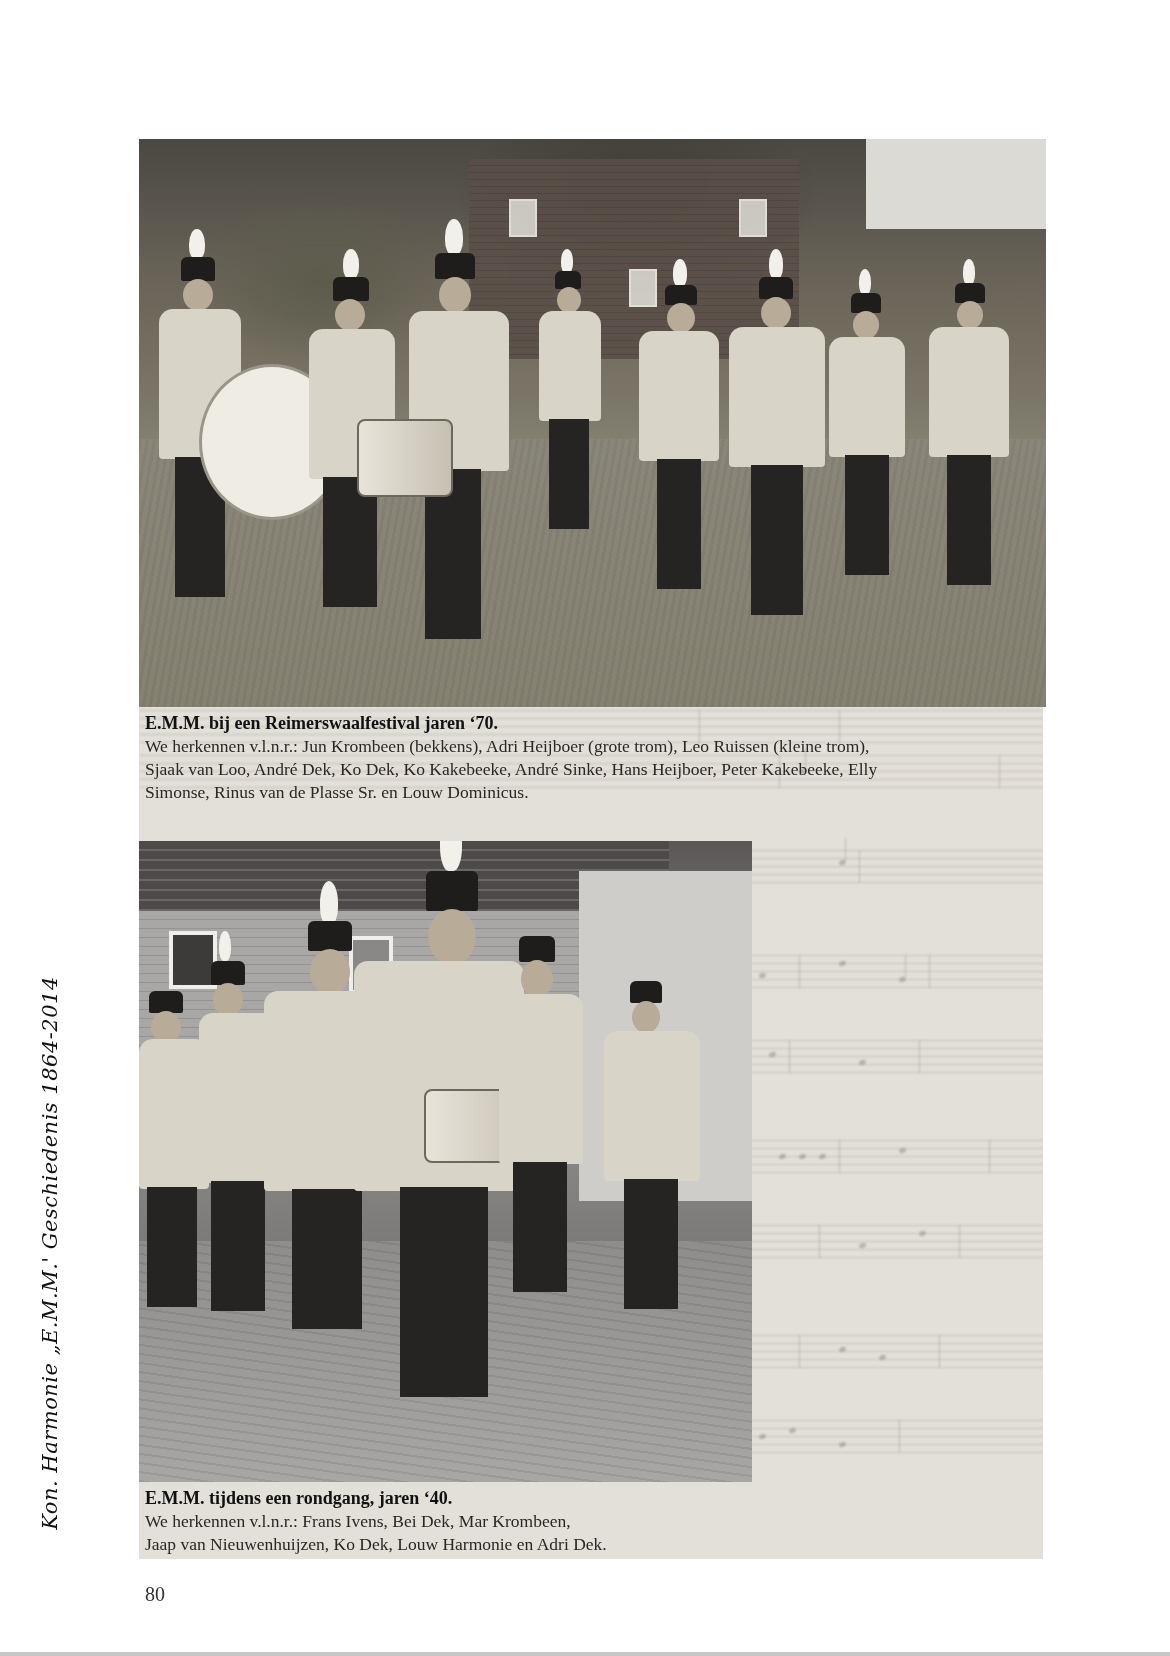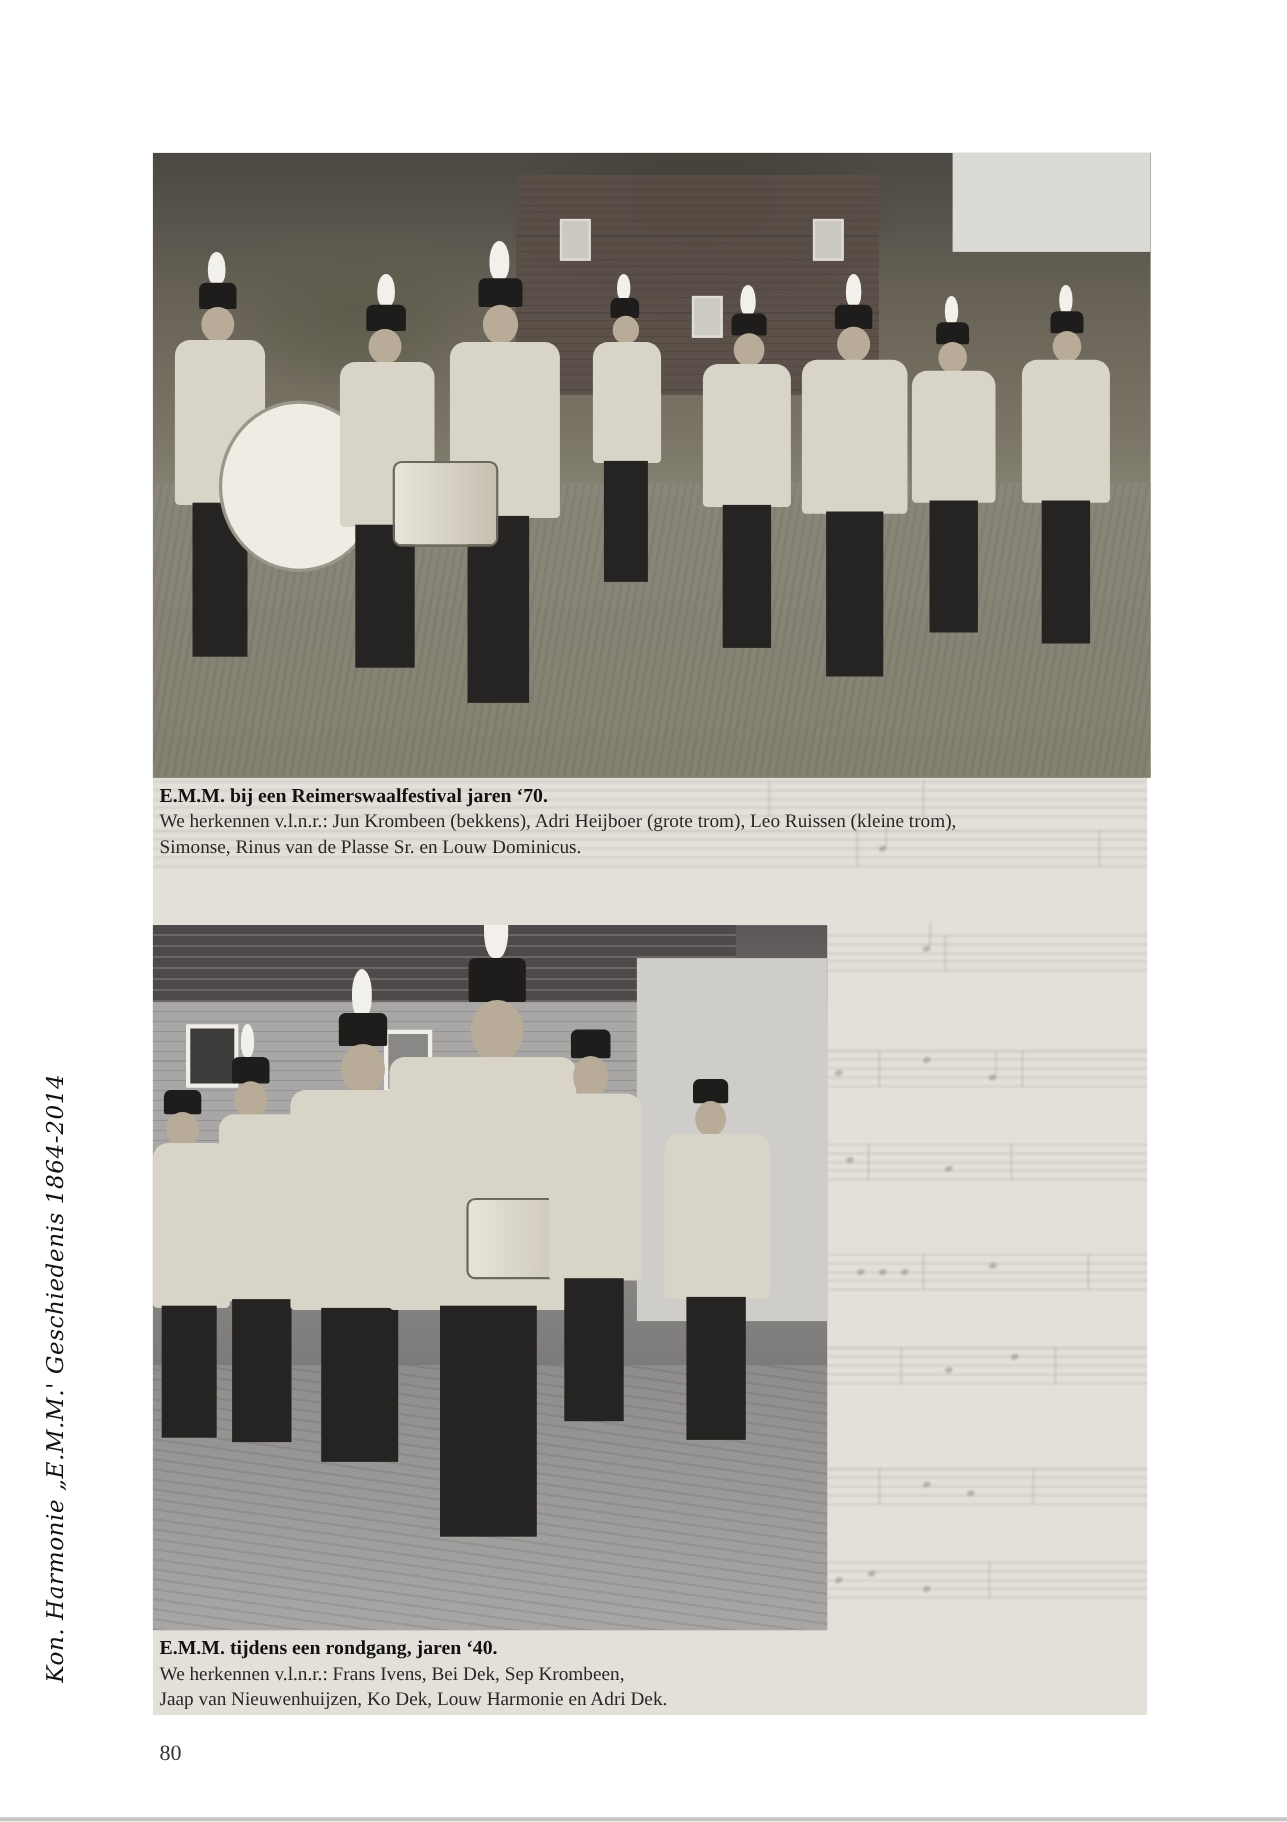--- a/index.html
+++ b/index.html
@@ -251,20 +251,21 @@
     <div class="cap" style="left:26px;top:24px;width:30px;height:20px"></div>
     <div class="head" style="left:28px;top:42px;width:26px;height:28px"></div>
     <div class="body" style="left:0;top:68px;width:80px;height:130px"></div>
     <div class="legs" style="left:18px;top:196px;width:44px;height:130px"></div>
   </div>
 </div>
 
 <div class="caption caption-1">
   <p class="title">E.M.M. bij een Reimerswaalfestival jaren ‘70.</p>
   <p>We herkennen v.l.n.r.: Jun Krombeen (bekkens), Adri Heijboer (grote trom), Leo Ruissen (kleine trom),</p>
+  <p>Sjaak van Loo, André Dek, Ko Dek, Ko Kakebeeke, André Sinke, Hans Heijboer, Peter Kakebeeke, Elly</p>
   <p>Simonse, Rinus van de Plasse Sr. en Louw Dominicus.</p>
 </div>
 
 <div class="photo photo-2">
   <div class="roof"></div>
   <div class="wall">
     <div style="position:absolute;left:30px;top:20px;width:40px;height:50px;background:#3d3b3a;border:4px solid #f0eeeb"></div>
     <div style="position:absolute;left:210px;top:25px;width:36px;height:50px;background:#8a8887;border:4px solid #f0eeeb"></div>
   </div>
   <div class="tower"></div>
@@ -307,19 +308,19 @@
   <div class="figure" style="left:465px;top:140px">
     <div class="cap" style="left:26px;top:0;width:32px;height:22px"></div>
     <div class="head" style="left:28px;top:20px;width:28px;height:32px"></div>
     <div class="body" style="left:0;top:50px;width:96px;height:150px"></div>
     <div class="legs" style="left:20px;top:198px;width:54px;height:130px"></div>
   </div>
 </div>
 
 <div class="caption caption-2">
   <p class="title">E.M.M. tijdens een rondgang, jaren ‘40.</p>
-  <p>We herkennen v.l.n.r.: Frans Ivens, Bei Dek, Sep Krombeen,</p>
+  <p>We herkennen v.l.n.r.: Frans Ivens, Bei Dek, Mar Krombeen,</p>
   <p>Jaap van Nieuwenhuijzen, Ko Dek, Louw Harmonie en Adri Dek.</p>
 </div>
 
 <div class="side-title">Kon. Harmonie „E.M.M.' Geschiedenis 1864-2014</div>
 <div class="page-number">80</div>
 <div class="bottom-bar"></div>
 
 </body></html>

